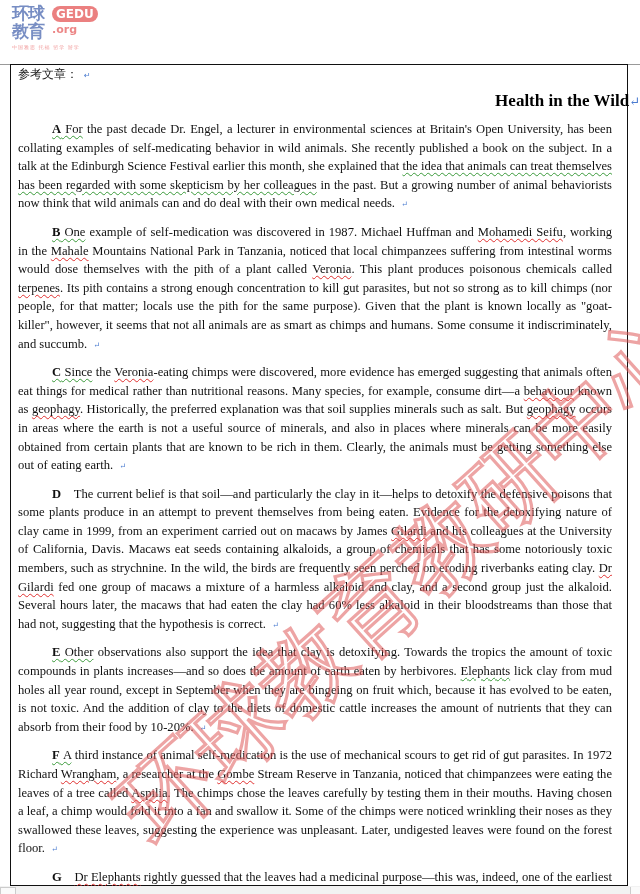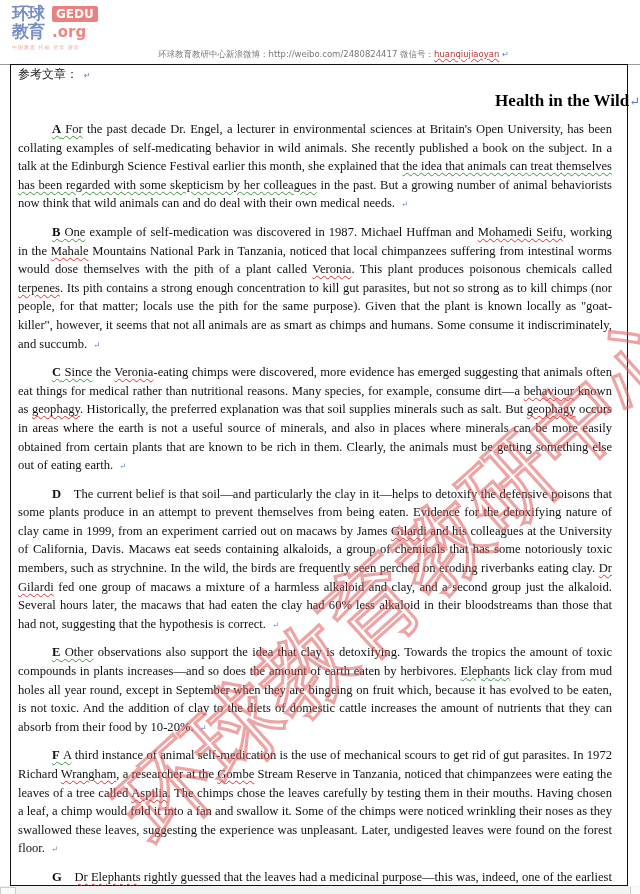--- a/index.html
+++ b/index.html
@@ -1,22 +1,22 @@
 <!DOCTYPE html>
 <html><head>
 <meta charset="utf-8">
 <style>
   html, body { margin: 0; padding: 0; background: #ffffff; }
   body { width: 640px; height: 894px; position: relative; overflow: hidden; font-family: "Liberation Serif", "DejaVu Serif", serif; color: #111; }
 
   .header { position: absolute; left: 0; top: 0; width: 564px; height: 64px; }
   .logo { position: absolute; left: 12px; top: 4px; width: 90px; height: 54px; }
   .logo-cn { position: absolute; left: 0; top: 0; font-family: "DejaVu Sans", sans-serif; font-weight: bold; color: #4a68b0; font-size: 17px; line-height: 18px; width: 40px; letter-spacing: -1px; opacity: 0.75; }
-  .logo-gedu { position: absolute; left: 40px; top: 2px; background: #e86a6a; color: #fff; font-family: "DejaVu Sans", sans-serif; font-weight: bold; font-size: 12px; padding: 1px 4px; border-radius: 2px; opacity: 0.85; }
-  .logo-org { position: absolute; left: 40px; top: 19px; color: #e86a6a; font-family: "DejaVu Sans", sans-serif; font-weight: bold; font-size: 15px; opacity: 0.8; }
+  .logo-gedu { position: absolute; left: 40px; top: 2px; background: #e86a6a; color: #fff; font-family: "DejaVu Sans", sans-serif; font-weight: bold; font-size: 12px; padding: 1px 4px; border-radius: 8px; opacity: 0.85; }
+  .logo-org { position: absolute; left: 40px; top: 19px; color: #e86a6a; font-family: "DejaVu Sans", sans-serif; font-weight: bold; font-size: 11px; opacity: 0.8; }
   .logo-tag { position: absolute; left: 0; top: 40px; font-family: "DejaVu Sans", sans-serif; font-size: 5px; color: #e88; opacity: 0.8; white-space: nowrap; letter-spacing: 1px; }
 
   .weibo { position: absolute; left: 158px; top: 49px; font-family: "DejaVu Sans", sans-serif; font-size: 8.5px; color: #777; white-space: nowrap; }
   .weibo .wx { color: #b33; text-decoration: underline wavy #d33; }
   .para-mark { color: #4a7bd0; font-size: 8px; margin-left: 3px; }
 
   .header-rule { position: absolute; left: 0; top: 64px; width: 640px; height: 1px; background: #999; }
 
   .frame { position: absolute; left: 10px; top: 64px; width: 618px; height: 822px; border: 1.5px solid #111; box-sizing: border-box; }
   .frame-right-ext { position: absolute; left: 627px; top: 64px; width: 13px; height: 1px; background: #999; }
@@ -47,23 +47,20 @@
 <div class="header">
   <div class="logo">
     <div class="logo-cn">
       <div>环球</div>
       <div>教育</div>
     </div>
     <div class="logo-gedu">GEDU</div>
     <div class="logo-org">.org</div>
     <div class="logo-tag">中国雅思 托福 留学 游学</div>
   </div>
-  <div class="weibo">
-    <span>环球教育教研中心新浪微博：http://weibo.com/2480824417  微信号：</span><span class="wx">huanqiujiaoyan</span><span class="para-mark">↵</span>
-  </div>
 </div>
 <div class="header-rule"></div>
 <div class="frame-right-ext"></div>
 
 <div class="frame"></div>
 
 <div class="ref-label">
   <span>参考文章：</span><span class="pm">↵</span>
 </div>
 

